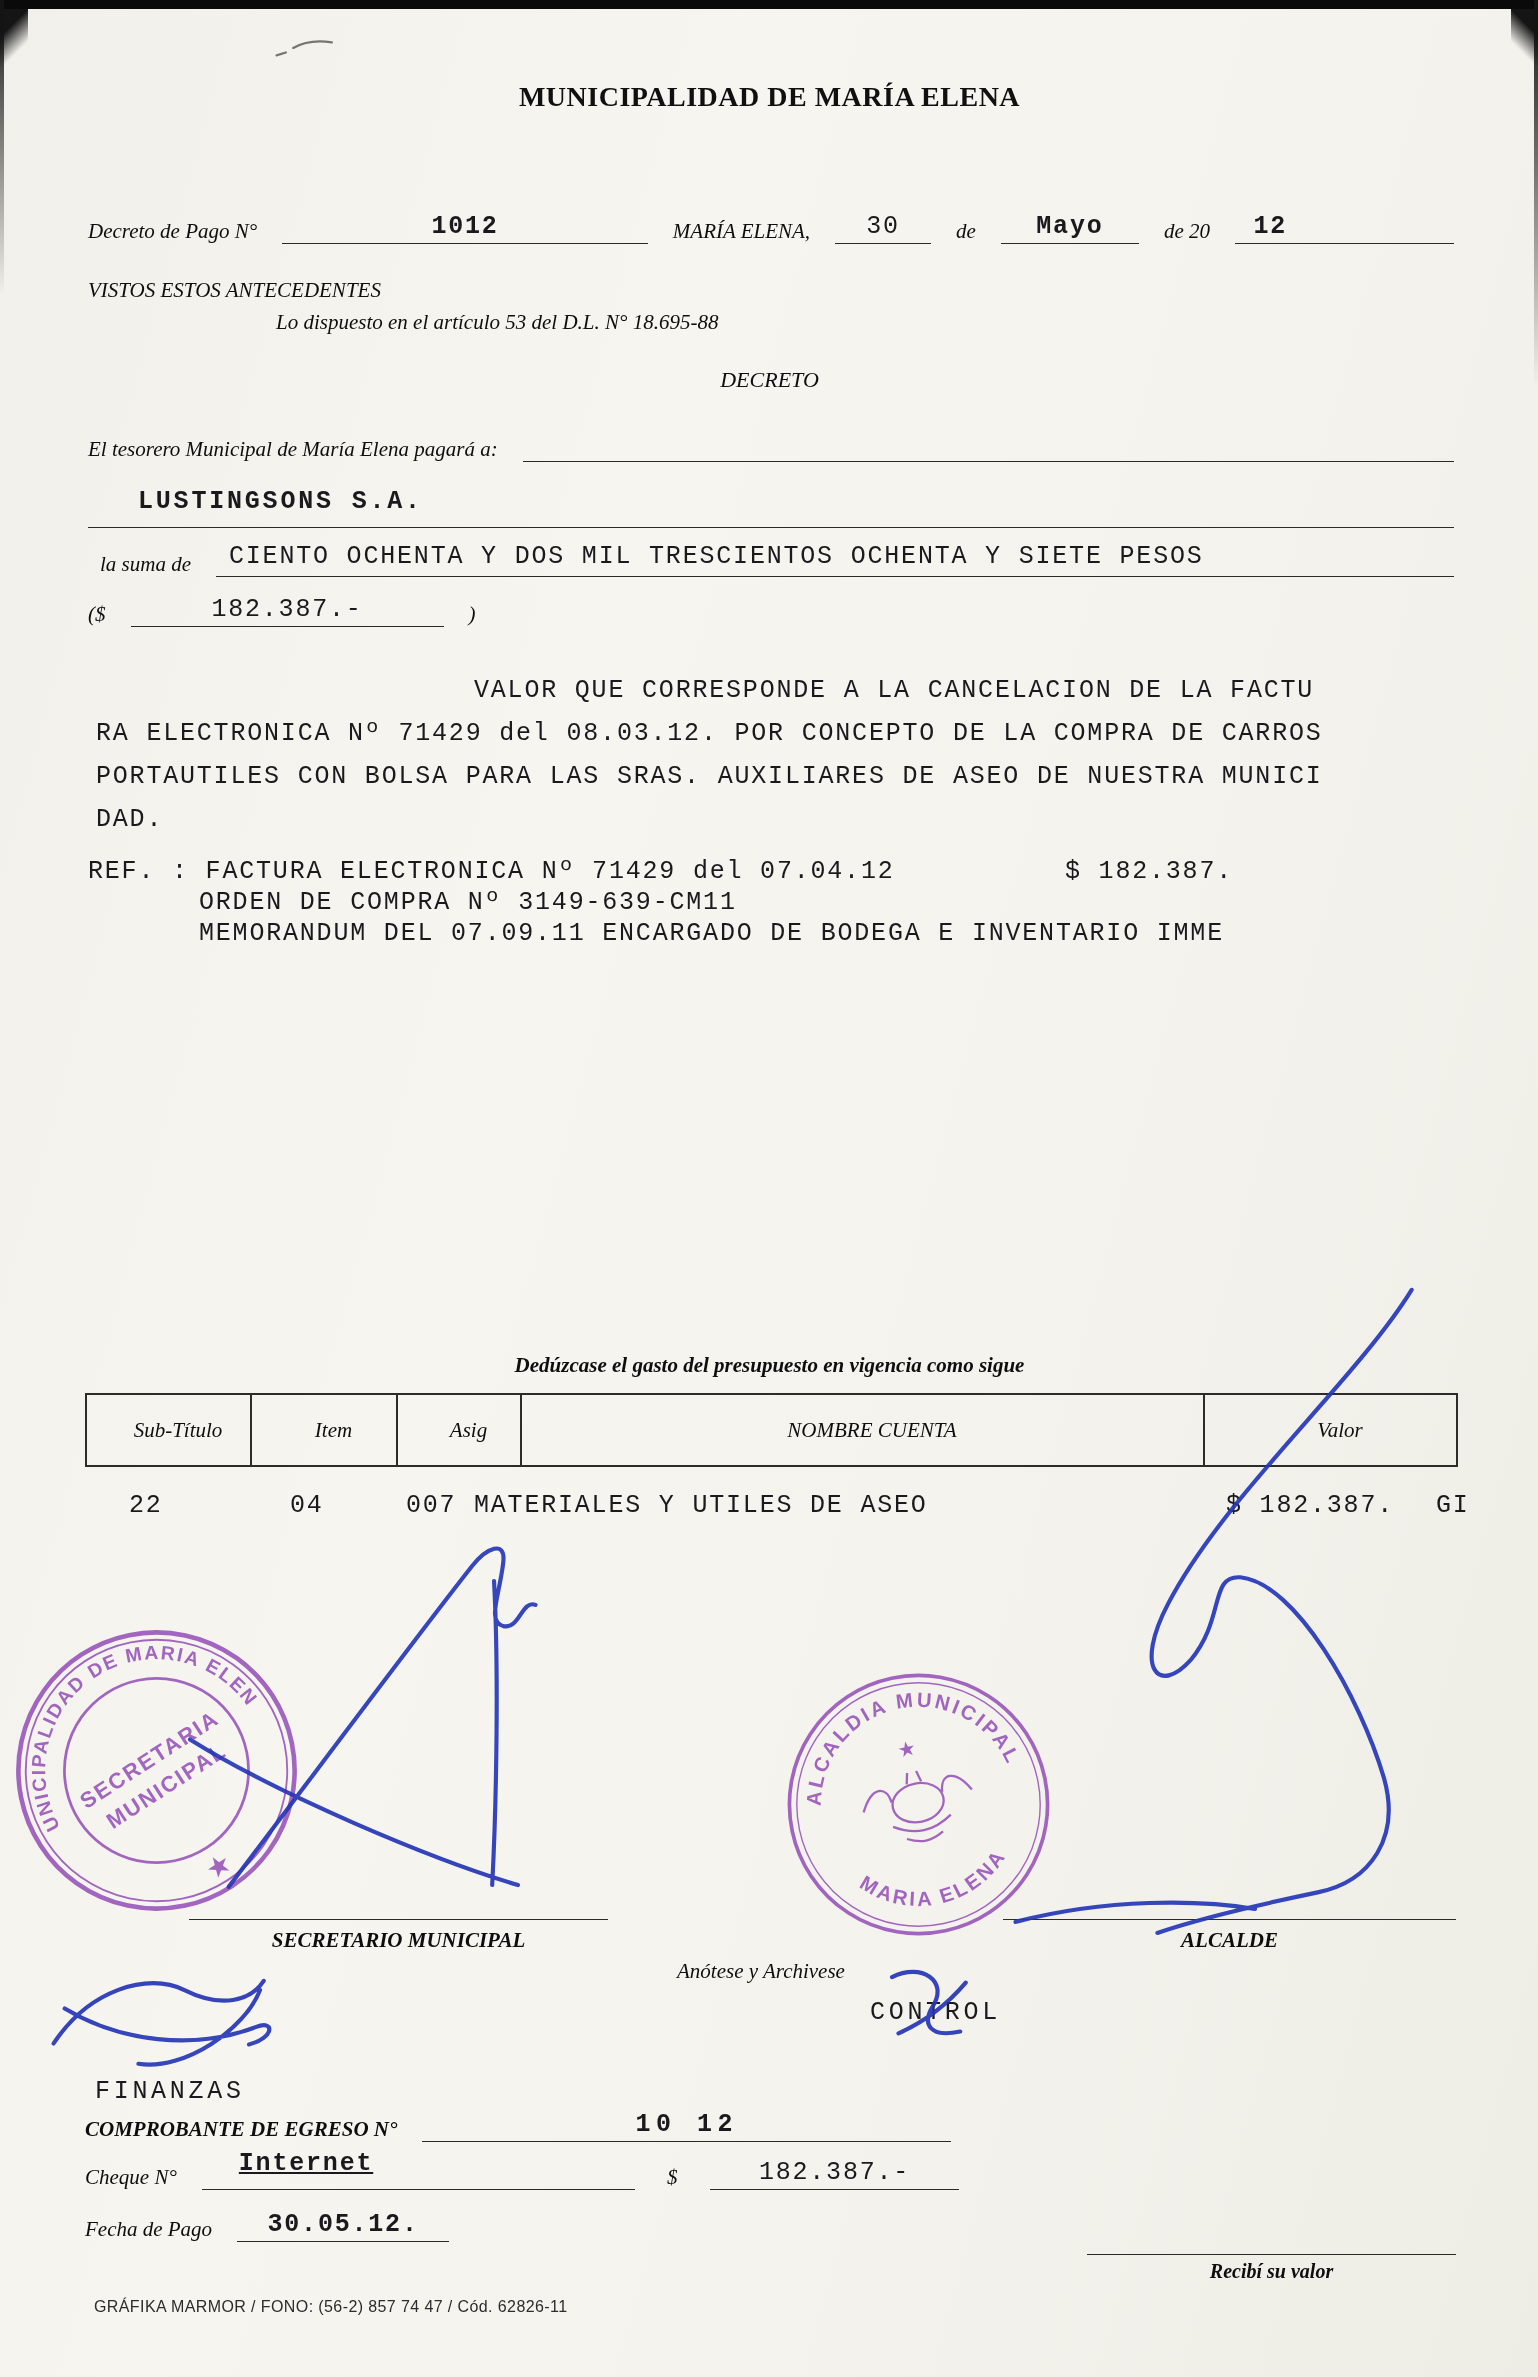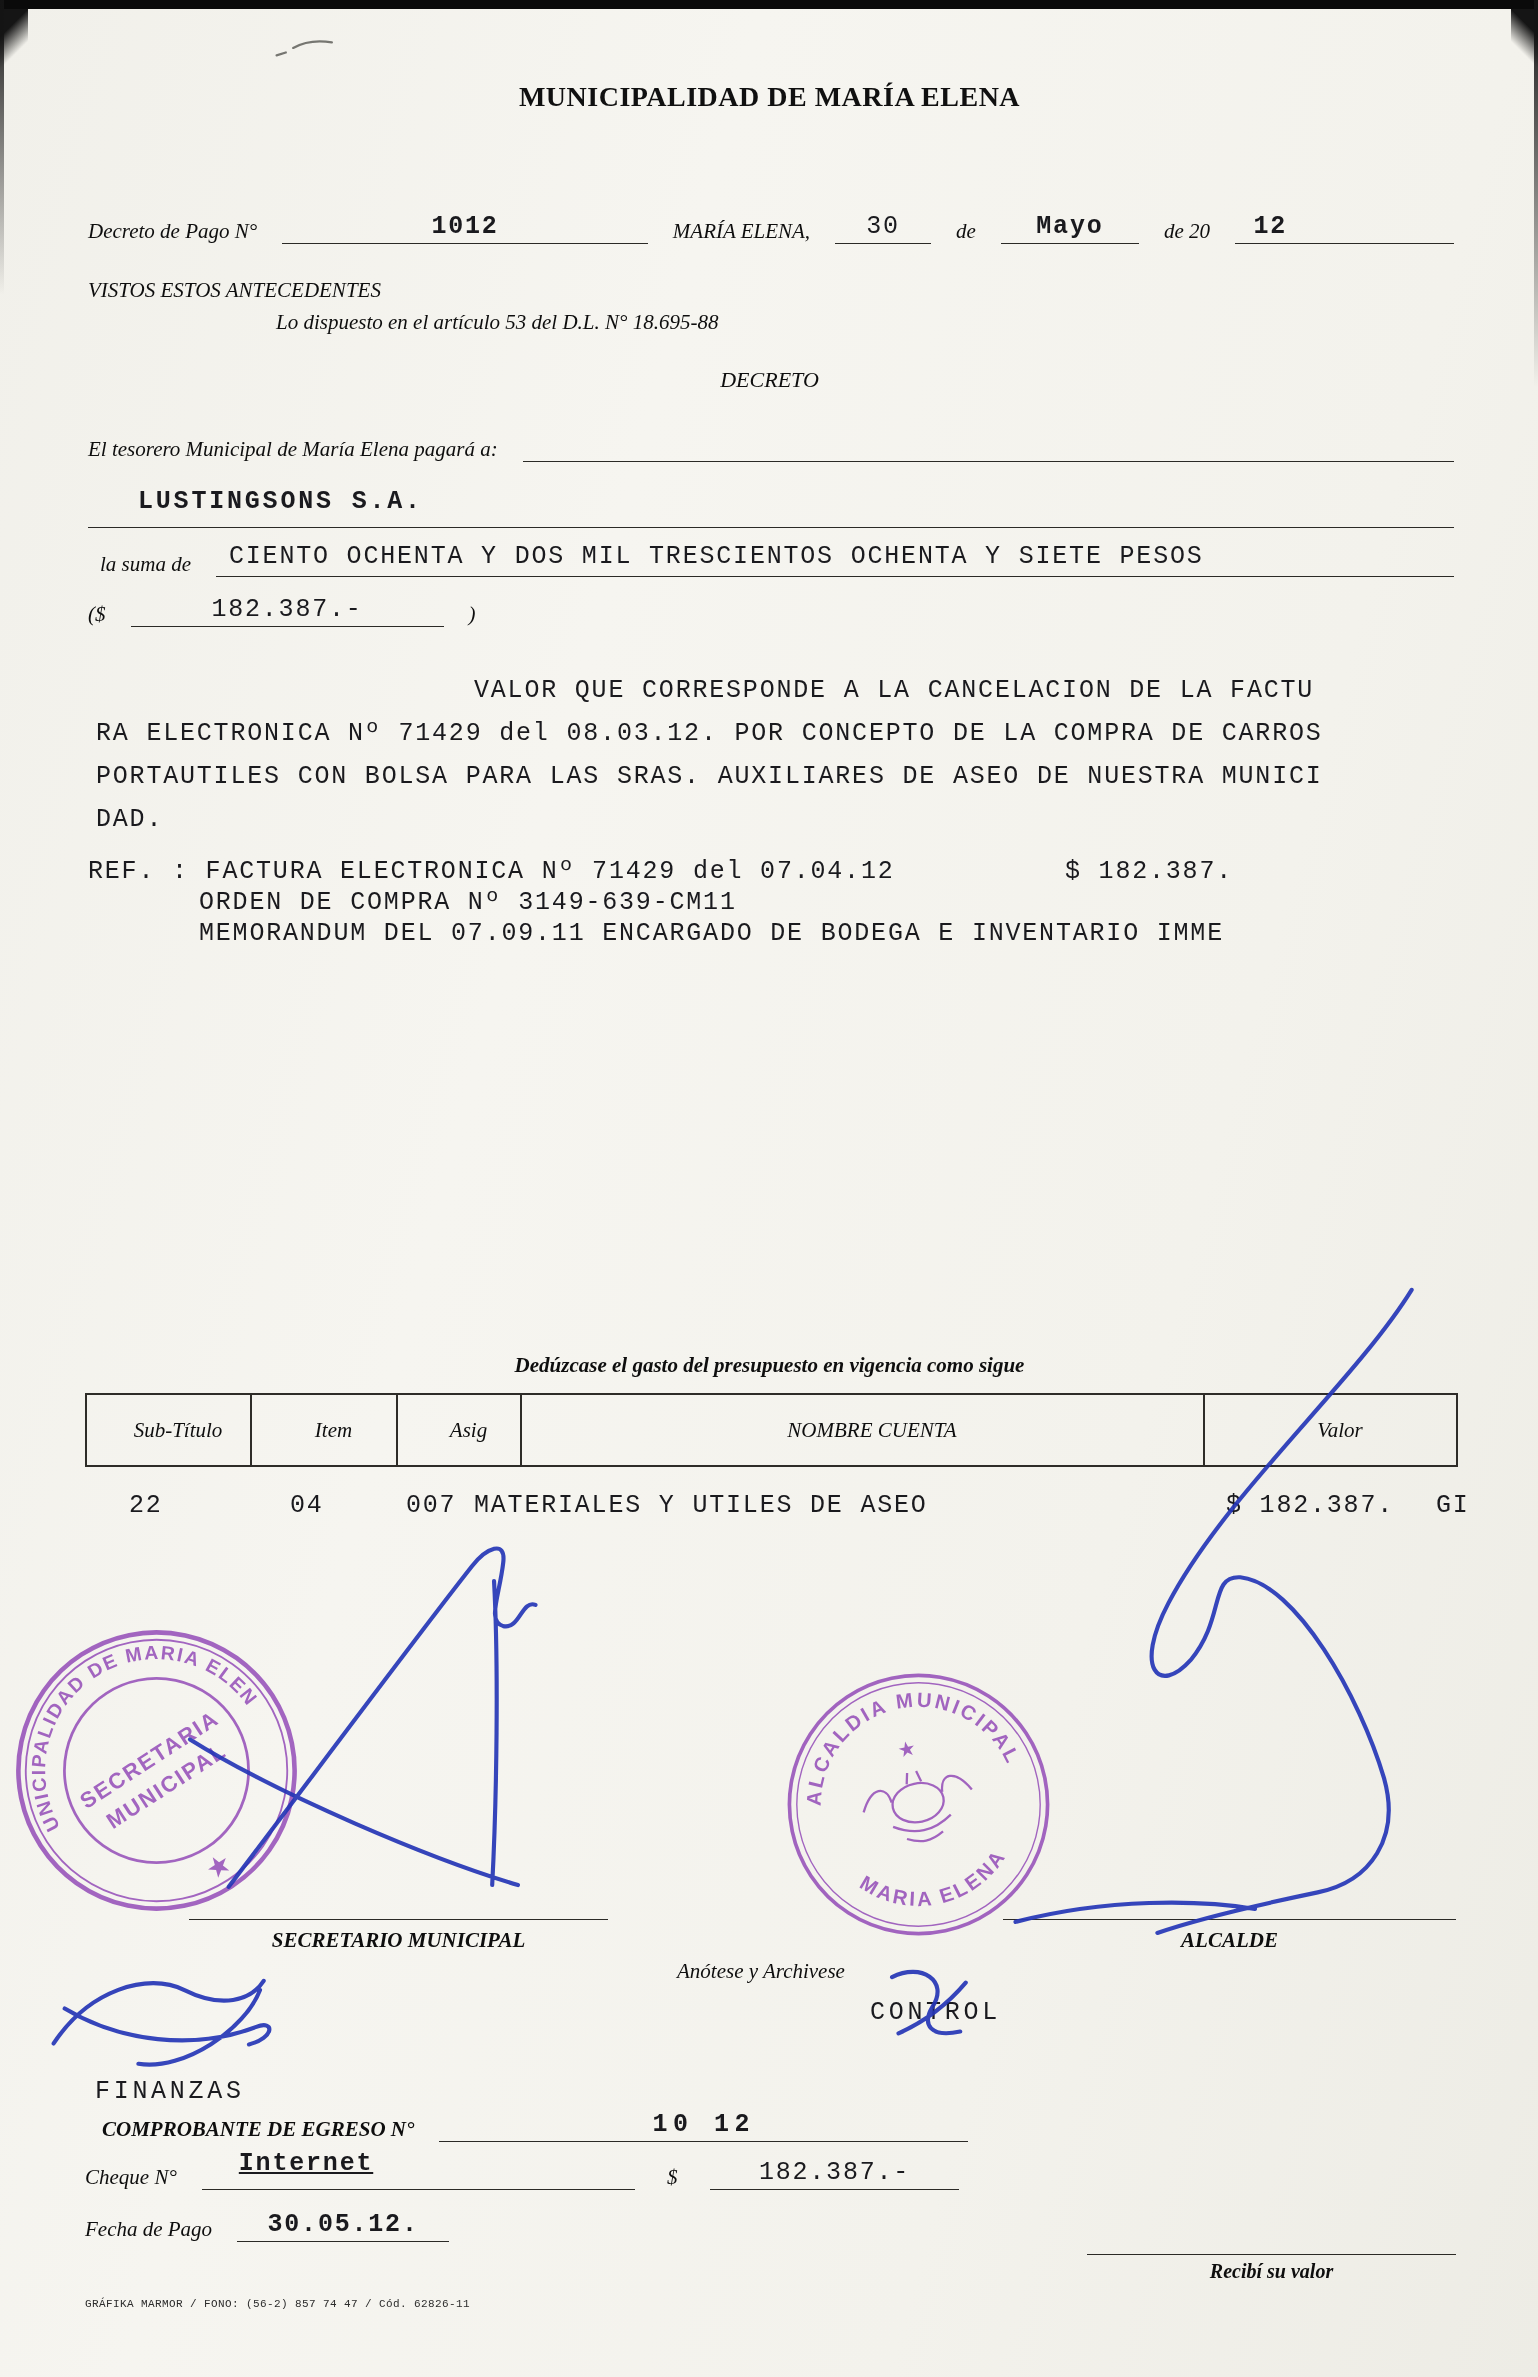--- a/index.html
+++ b/index.html
@@ -139,21 +139,21 @@
   <span class="abs si b" style="left:189px;width:419px;top:1928px;text-align:center;">SECRETARIO MUNICIPAL</span>
 
   <span class="abs si" style="left:677px;top:1959px;">Anótese y Archivese</span>
 
   <div class="hline" style="left:1003px;width:453px;top:1919px;"></div>
   <span class="abs si b" style="left:1003px;width:453px;top:1928px;text-align:center;">ALCALDE</span>
 
   <span class="abs mono" style="left:870px;top:1998px;letter-spacing:3.7px;">CONTROL</span>
   <span class="abs mono" style="left:95px;top:2077px;letter-spacing:3.7px;">FINANZAS</span>
 
-  <div class="row" style="left:102px;top:2112px;width:866px;justify-content:space-between;">
+  <div class="row" style="left:85px;top:2112px;width:866px;justify-content:space-between;">
     <span class="si b">COMPROBANTE DE EGRESO N°</span>
     <span class="fill c">
       <span class="mono b" style="letter-spacing:5.5px">10 12</span>
     </span>
   </div>
 
   <div class="row" style="left:85px;top:2160px;width:874px;">
     <span class="si">Cheque N°</span>
     <span class="fill">
       <span class="mono b" style="padding-left:37px;transform:translateY(-11px);text-decoration:underline;">Internet</span>
@@ -167,21 +167,21 @@
   <div class="row" style="left:85px;top:2212px;width:387px;">
     <span class="si">Fecha de Pago</span>
     <span class="fill c" style="flex:0 0 212px">
       <span class="mono b">30.05.12.</span>
     </span>
   </div>
 
   <div class="hline" style="left:1087px;width:369px;top:2254px;"></div>
   <span class="abs si b" style="left:1087px;width:369px;top:2260px;text-align:center;font-size:20px;">Recibí su valor</span>
 
-  <span class="abs" style="left:85px;top:2298px;font-family:Liberation Mono, monospace;font-size:11px;color:#2c2c2c;letter-spacing:0.4px;">GRÁFIKA MARMOR  / FONO: (56-2) 857 74 47 / Cód. 62826-11</span>
+  <span class="abs" style="left:94px;top:2298px;font-family:Liberation Sans, sans-serif;font-size:16px;color:#2c2c2c;letter-spacing:0.4px;">GRÁFIKA MARMOR  / FONO: (56-2) 857 74 47 / Cód. 62826-11</span>
 
   <svg class="stamp" style="left:0px;top:1614px;" width="313" height="313" viewBox="-170 -170 340 340">
     <g transform="rotate(-33)" opacity="0.78">
       <defs>
         <path id="arcLT" d="M -121 0 A 121 121 0 0 1 121 0"></path>
       </defs>
       <circle r="150" fill="none" stroke-width="5" stroke="#8b3db3"></circle>
       <circle r="142" fill="none" stroke-width="2" stroke="#8b3db3"></circle>
       <circle r="100" fill="none" stroke-width="3" stroke="#8b3db3"></circle>
       <text font-family="Liberation Sans, sans-serif" font-size="21" font-weight="bold" letter-spacing="2" fill="#8b3db3">

